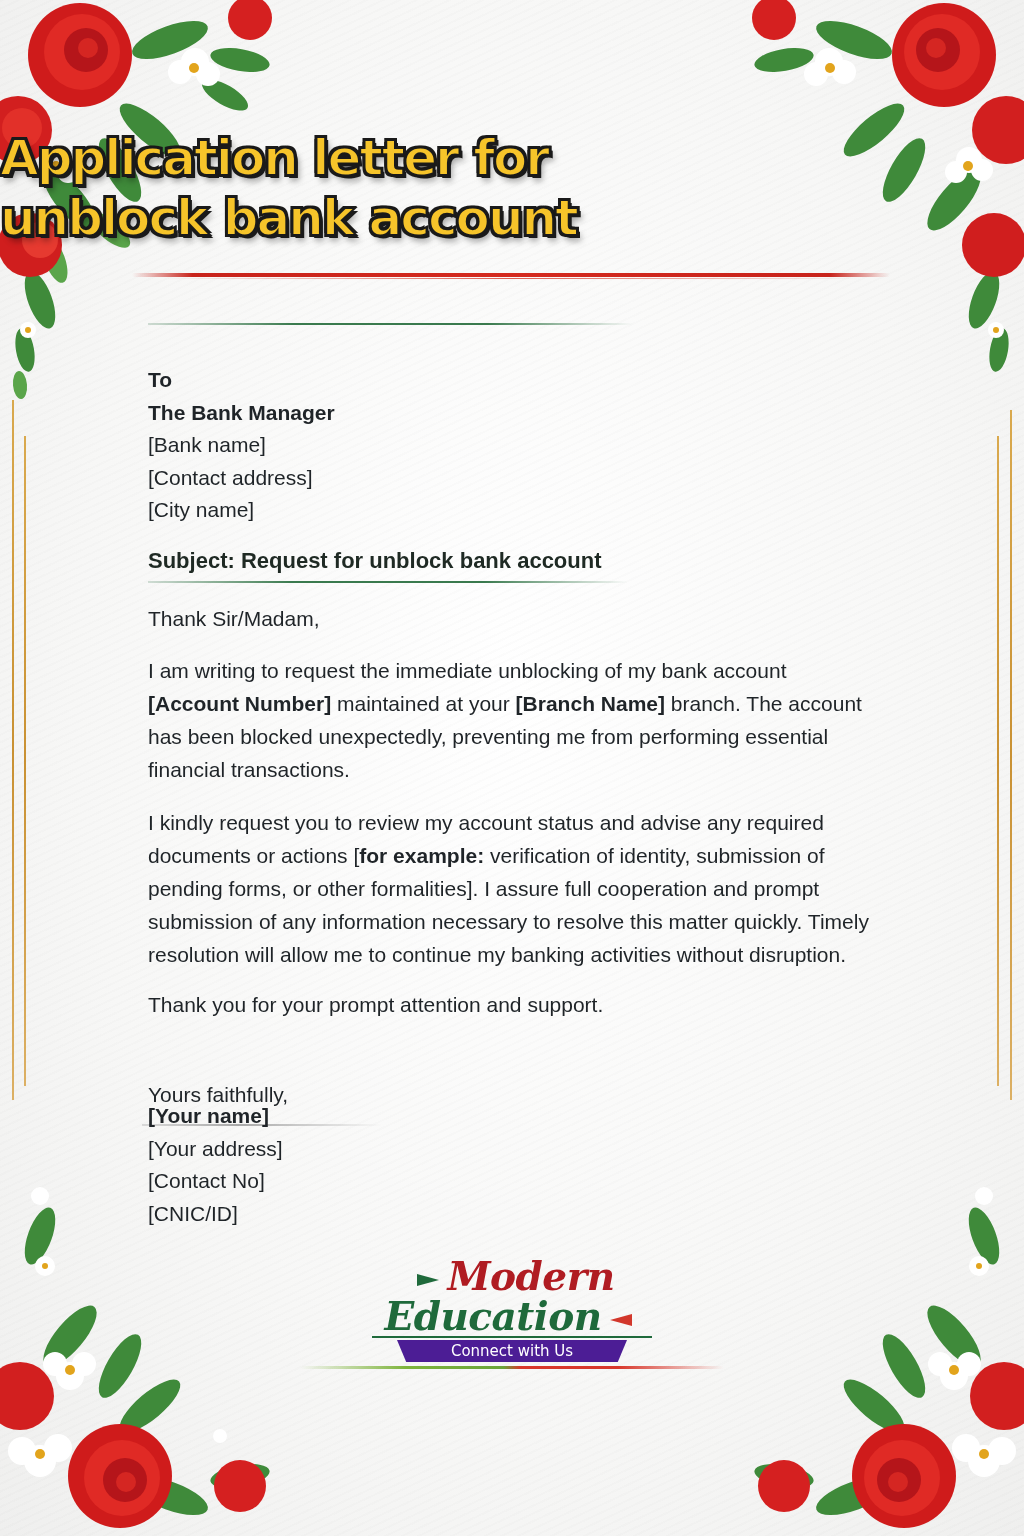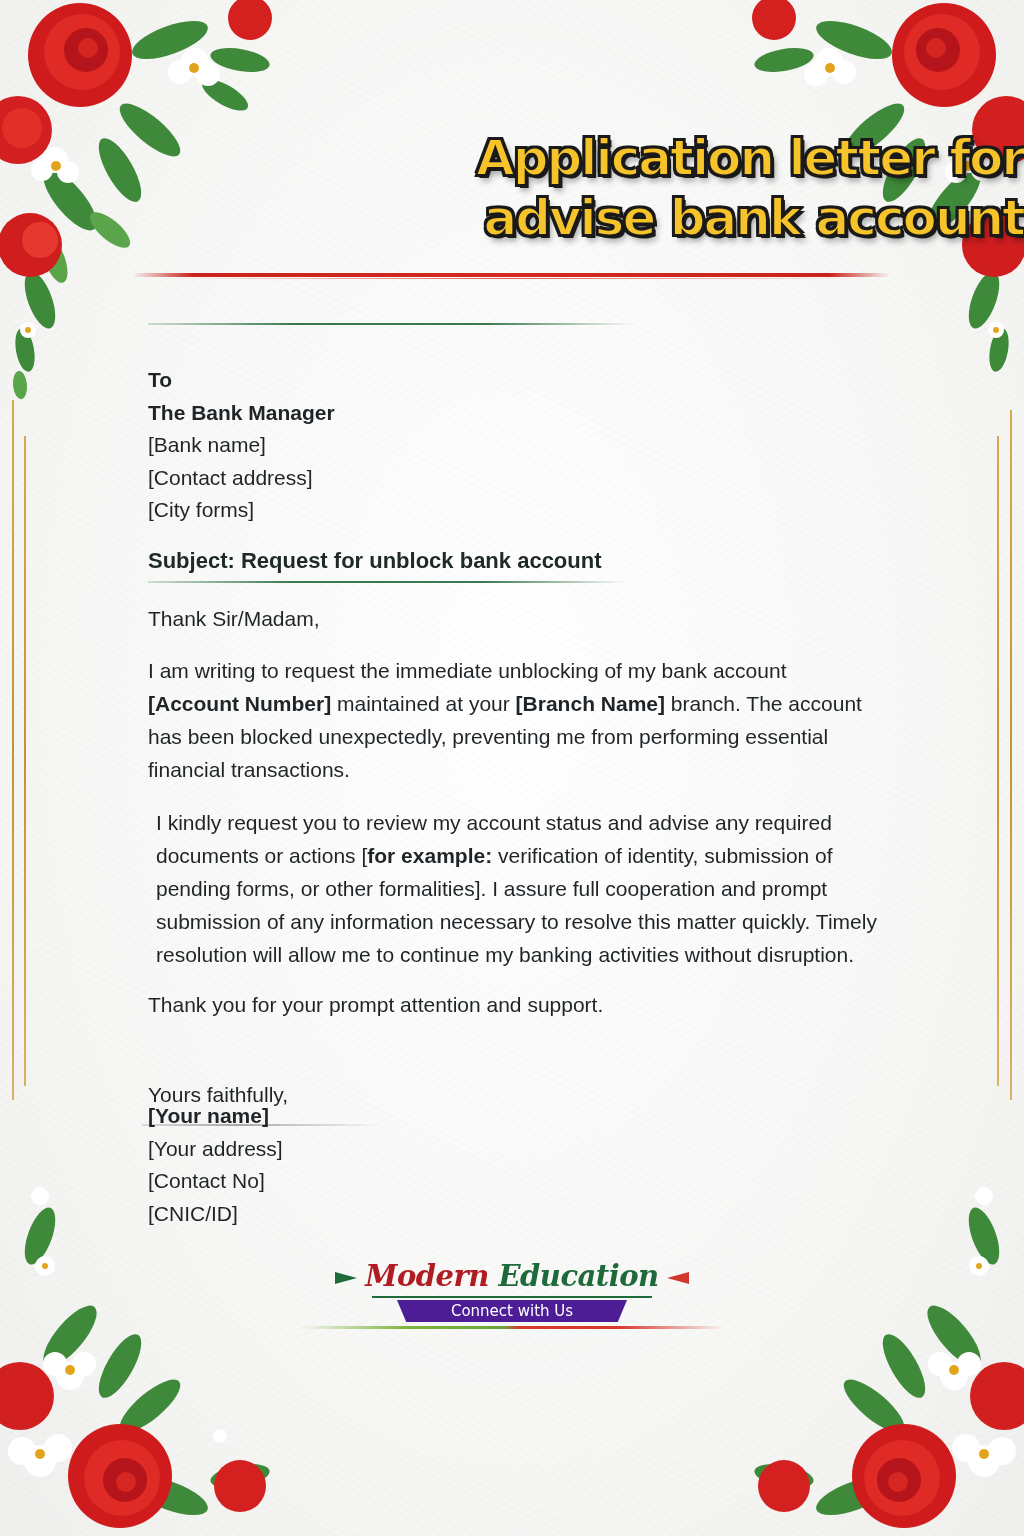--- a/index.html
+++ b/index.html
@@ -16,21 +16,21 @@
   
   .corner { position: absolute; width: 300px; height: 420px; pointer-events: none; }
   .corner svg { width: 100%; height: 100%; }
   .corner.tl { left: 0; top: 0; }
   .corner.tr { right: 0; top: 0; transform: scaleX(-1); }
   .corner.bl { left: 0; bottom: 0; transform: scaleY(-1); }
   .corner.br { right: 0; bottom: 0; transform: scale(-1,-1); }
 
   
   .title {
-    position: absolute; left: 0; right: 0; top: 128px; text-align: right;
+    position: absolute; left: 0; right: 0; top: 128px; text-align: left;
     font-family: "DejaVu Sans", sans-serif; font-weight: bold;
     font-size: 50px; line-height: 60px; letter-spacing: -2px;
     color: #f6c42a;
     -webkit-text-stroke: 2px #1a1a1a;
     text-shadow: 3px 3px 0 #1a1a1a, -2px -2px 0 #1a1a1a, 2px -2px 0 #1a1a1a, -2px 2px 0 #1a1a1a, 4px 6px 6px rgba(0,0,0,0.35);
   }
   .title-rule {
     position: absolute; left: 132px; width: 758px; top: 273px; height: 4px;
     background: linear-gradient(90deg, transparent, #c8231b 8%, #d42a1f 50%, #c8231b 92%, transparent);
     border-radius: 2px;
@@ -44,21 +44,21 @@
   .letter { position: absolute; left: 148px; width: 740px; font-family: "Liberation Sans", sans-serif; font-size: 21px; color: #1f2428; }
   .heading { font-weight: bold; font-size: 22px; color: #1f2a24; }
   .green-rule { height: 2px; background: linear-gradient(90deg, rgba(46,110,70,0.2), #3a7a4e 30%, #3a7a4e 70%, rgba(46,110,70,0)); }
   .grey-rule { height: 2px; background: linear-gradient(90deg, rgba(150,150,150,0.3), #a8a8a8 40%, rgba(170,170,170,0)); }
   .line { display: block; line-height: 32.5px; white-space: nowrap; }
   .para { line-height: 33px; }
   .bold { font-weight: bold; }
 
   
   .logo { position: absolute; left: 300px; width: 424px; top: 1256px; height: 80px; text-align: center; }
-  .logo-title { font-family: "DejaVu Serif", serif; font-style: italic; font-weight: bold; font-size: 29px; letter-spacing: -0.5px; line-height: 40px; }
+  .logo-title { font-family: "DejaVu Serif", serif; font-style: italic; font-weight: bold; font-size: 39px; letter-spacing: -0.5px; line-height: 40px; }
   .logo-title .m { color: #b01c22; }
   .logo-title .e { color: #1f6a3b; }
   .arrow-l, .arrow-r { display: inline-block; width: 0; height: 0; border-top: 6px solid transparent; border-bottom: 6px solid transparent; vertical-align: middle; margin: 0 8px; }
   .arrow-l { border-left: 22px solid #1f6a3b; }
   .arrow-r { border-right: 22px solid #d2372b; }
   .banner {
     margin: 2px auto 0; width: 230px; height: 22px; background: #4c1d95; color: #fff;
     font-family: "DejaVu Sans", sans-serif; font-size: 15px; line-height: 22px;
     clip-path: polygon(0 0, 100% 0, 96% 100%, 4% 100%);
   }
@@ -220,50 +220,50 @@
     <g fill="#e2a41c">
       <circle cx="40" cy="82" r="5"></circle>
         <circle cx="70" cy="166" r="5"></circle>
         <circle cx="45" cy="270" r="3"></circle>
     </g>
   </svg>
 </div>
 
 <div class="title">
   <div>Application letter for</div>
-  <div>advise bank account</div>
+  <div>unblock bank account</div>
 </div>
 <div class="title-rule"></div>
 
 <div class="letter" style="top:318px;">
   <div class="green-rule" style="width:485px; margin-top:5px;"></div>
 </div>
 
 <div class="letter" style="top:364px;">
   <span class="line bold">To</span>
   <span class="line bold">The Bank Manager</span>
   <span class="line">[Bank name]</span>
   <span class="line">[Contact address]</span>
-  <span class="line">[City forms]</span>
+  <span class="line">[City name]</span>
 </div>
 
 <div class="letter" style="top:546px;">
   <div class="heading" style="line-height:30px;">Subject: Request for unblock bank account</div>
   <div class="green-rule" style="width:480px; margin-top:5px;"></div>
 </div>
 
 <div class="letter" style="top:603px;">
   <span class="line">Thank Sir/Madam,</span>
 </div>
 
 <div class="letter para" style="top:654px; width:730px;">
   <span>I am writing to request the immediate unblocking of my bank account </span><span class="bold">[Account Number]</span><span> maintained at your </span><span class="bold">[Branch Name]</span><span> branch. The account has been blocked unexpectedly, preventing me from performing essential financial transactions.</span>
 </div>
 
-<div class="letter para" style="top:806px; width:730px;margin-left:8px;">
+<div class="letter para" style="top:806px; width:730px;">
   <span>I kindly request you to review my account status and advise any required documents or actions [</span><span class="bold">for example:</span><span> verification of identity, submission of pending forms, or other formalities]. I assure full cooperation and prompt submission of any information necessary to resolve this matter quickly. Timely resolution will allow me to continue my banking activities without disruption.</span>
 </div>
 
 <div class="letter" style="top:989px;">
   <span class="line">Thank you for your prompt attention and support.</span>
 </div>
 
 <div class="letter" style="top:1043px;margin-top:36px;">
   <span class="line">Yours faithfully,</span>
   <div class="grey-rule" style="width:240px; margin-top:12px; margin-left:-6px;"></div>

